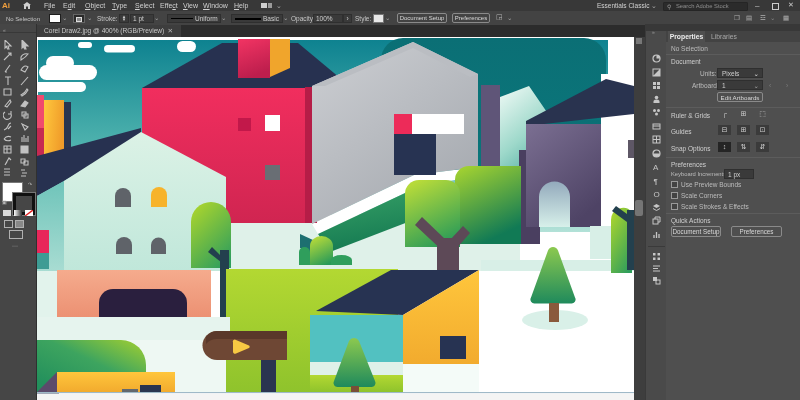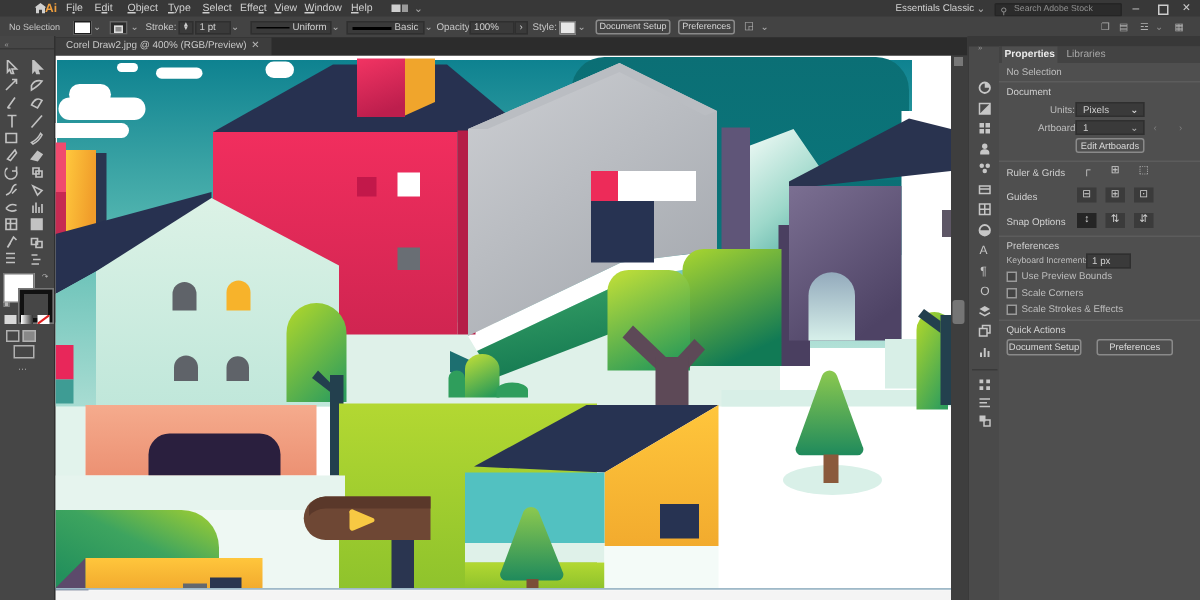--- a/index.html
+++ b/index.html
@@ -16,21 +16,21 @@
   .iconstrip{left:645px;top:24px;width:21px;height:376px;background:#4a4a4a;border-left:1px solid #3a3a3a;}
   .dk{background:#3a3a3a;border:1px solid #2f2f2f;color:#cfcfcf;}
   .btn{border:1px solid #8a8a8a;border-radius:2px;color:#d8d8d8;text-align:center;white-space:nowrap;font-size:6px;}
   .lbl{position:absolute;color:#bdbdbd;white-space:nowrap;}
   .cb{position:absolute;width:5px;height:5px;border:1px solid #9a9a9a;background:#434343;}
 </style>
 </head>
 <body>
 
 <div class="abs menubar">
-  <span class="abs" style="left:2px;top:1px;font-size:8px;font-weight:bold;color:#ef9f3e;margin-left:28px;">Ai</span>
+  <span class="abs" style="left:2px;top:1px;font-size:8px;font-weight:bold;color:#ef9f3e;">Ai</span>
   <svg class="abs" style="left:23px;top:2px;" width="8" height="7" viewBox="0 0 8 7">
       <path d="M4,0 L8,3 H7 V7 H5 V4.5 H3 V7 H1 V3 H0 Z" fill="#cfcfcf"></path>
     </svg>
   <span class="m" style="left:44px;">F<u>i</u>le</span>
   <span class="m" style="left:63px;">E<u>d</u>it</span>
   <span class="m" style="left:85px;"><u>O</u>bject</span>
   <span class="m" style="left:112px;"><u>T</u>ype</span>
   <span class="m" style="left:135px;"><u>S</u>elect</span>
   <span class="m" style="left:160px;">Effe<u>c</u>t</span>
   <span class="m" style="left:183px;"><u>V</u>iew</span>

